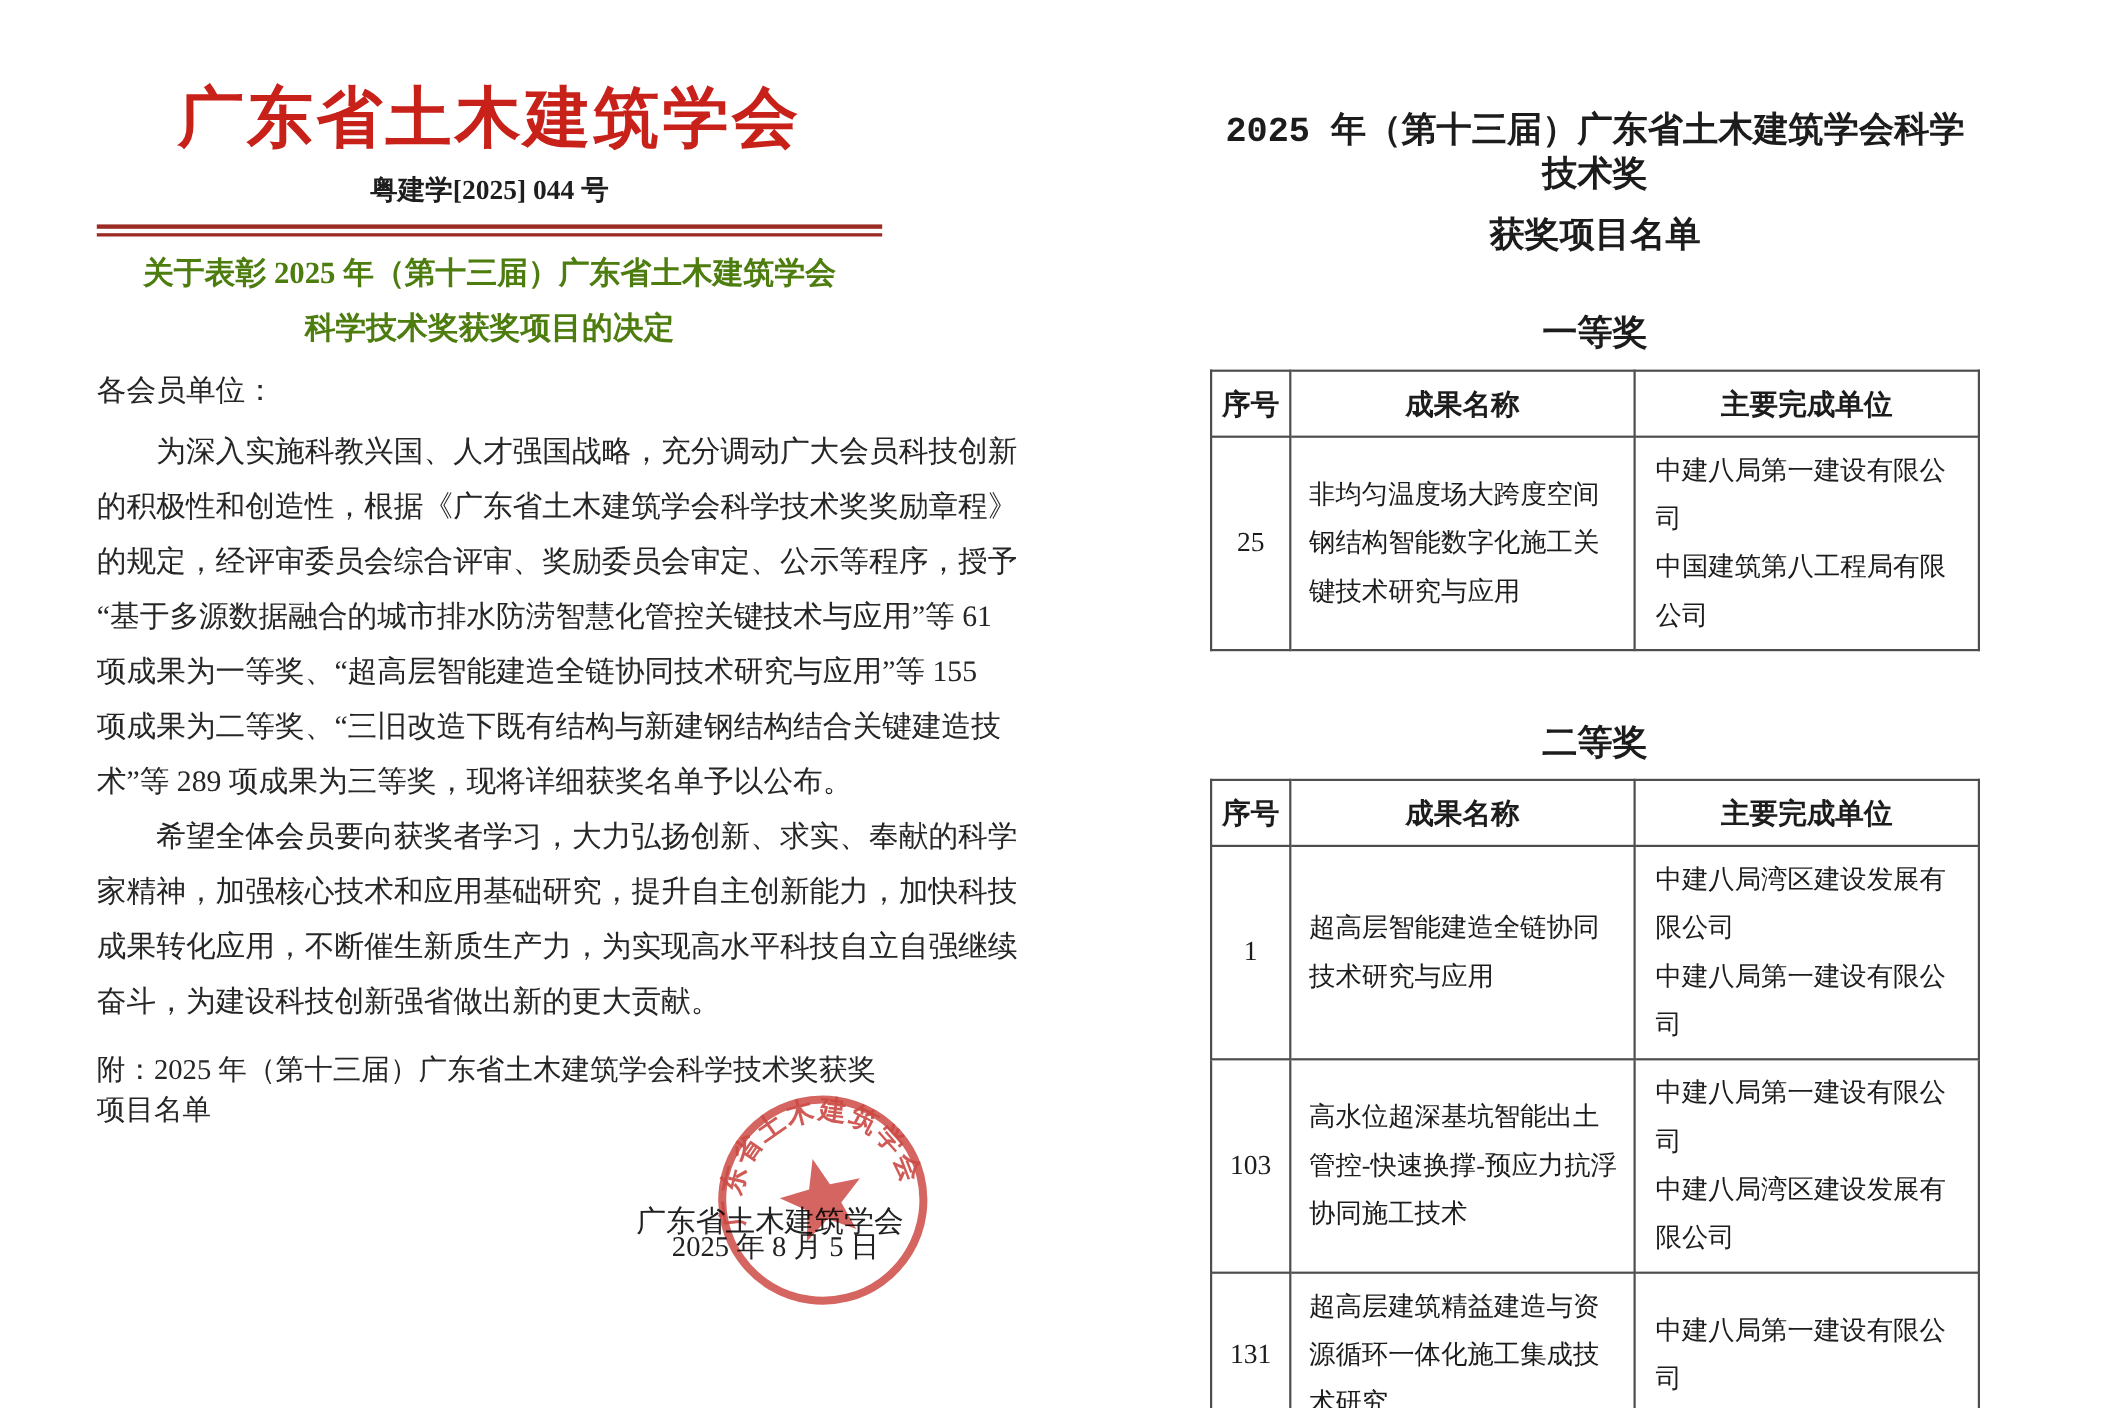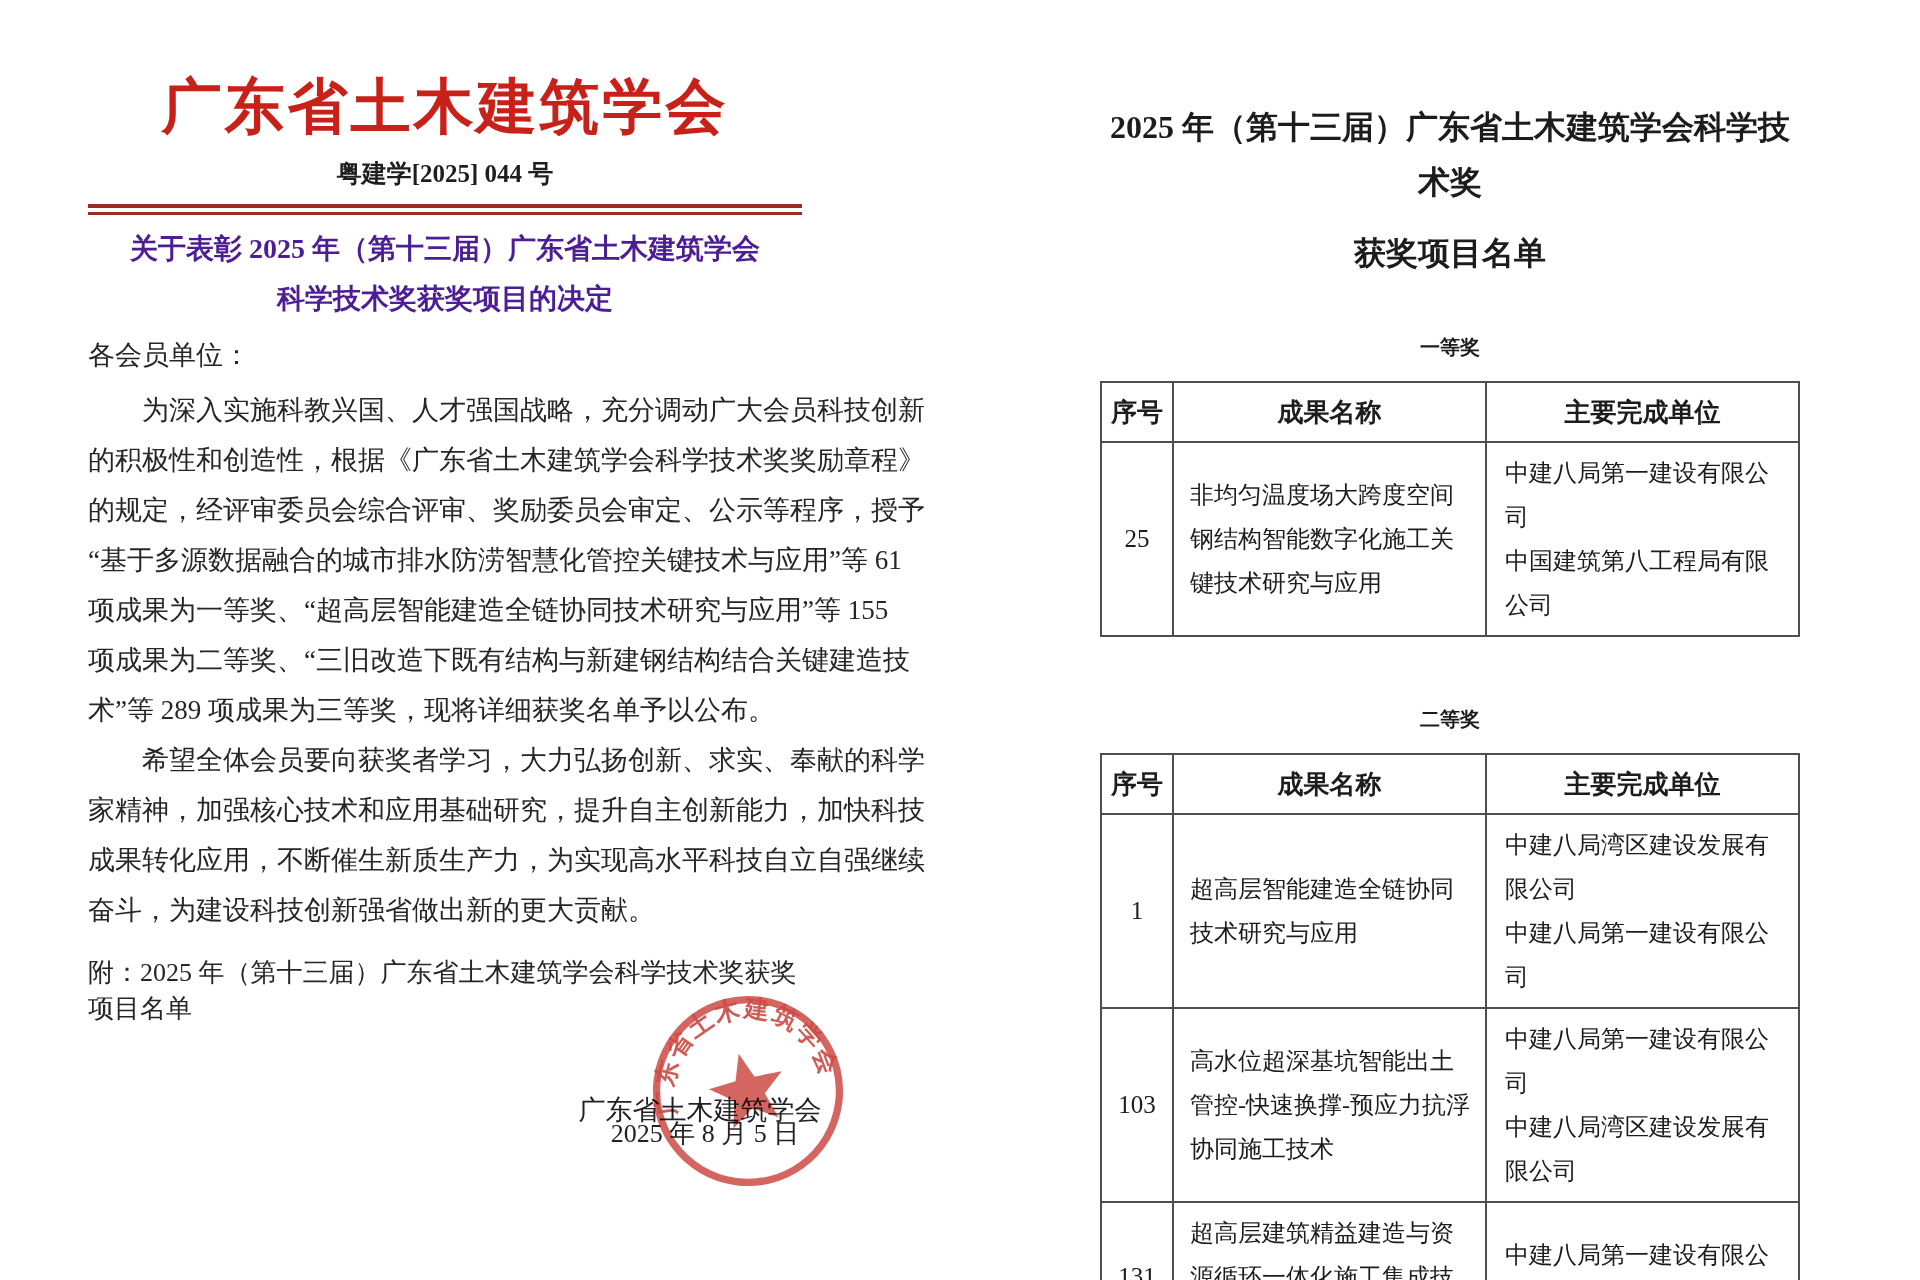--- a/index.html
+++ b/index.html
@@ -20,21 +20,21 @@
   }
   .doc-number{
     margin-top:18px;text-align:center;
     font-size:25px;font-weight:bold;line-height:32px;color:#1e1e1e;
   }
   .red-rule{margin-top:14px;}
   .red-rule .bar1{height:4px;background:#9c2b23;}
   .red-rule .bar2{height:3px;background:#9c2b23;margin-top:4px;}
   .doc-title{
     text-align:center;font-size:28px;font-weight:bold;
-    line-height:40px;color:#4c1d95;
+    line-height:40px;color:#4d7c0f;
   }
   .doc-title.l1{margin-top:14px;}
   .doc-title.l2{margin-top:10px;}
   .salutation{margin-top:18px;font-size:27px;line-height:36px;}
   .body-block{margin-top:12px;}
   .bline{
     font-size:27px;line-height:50px;width:714px;
     text-align:justify;text-align-last:justify;
     white-space:nowrap;
   }
@@ -52,26 +52,26 @@
   .stamp{
     position:absolute;left:642px;top:985px;width:212px;height:212px;
     mix-blend-mode:multiply;opacity:.88;
   }
   
   .right-doc{
     position:absolute;left:1100px;top:0;width:700px;
     font-family:"Liberation Serif","DejaVu Serif",serif;color:#1c1c1c;
   }
   .r-title{
-    text-align:center;font-size:32px;font-weight:bold;line-height:55px;
+    text-align:center;font-size:32px;font-weight:bold;line-height:40px;font-family:Liberation Mono, monospace;
   }
   .r-title.l1{padding-top:100px;}
   .r-title.l2{margin-top:16px;}
   .grade-heading{
-    text-align:center;font-size:20px;font-weight:bold;line-height:40px;
+    text-align:center;font-size:32px;font-weight:bold;line-height:40px;
   }
   .grade-heading.g1{margin-top:46px;}
   .grade-heading.g2{margin-top:62px;}
   table.awards{
     width:700px;border-collapse:collapse;margin-top:14px;
     table-layout:fixed;
   }
   table.awards th,table.awards td{
     border:2px solid #4e4e4e;vertical-align:middle;
   }

